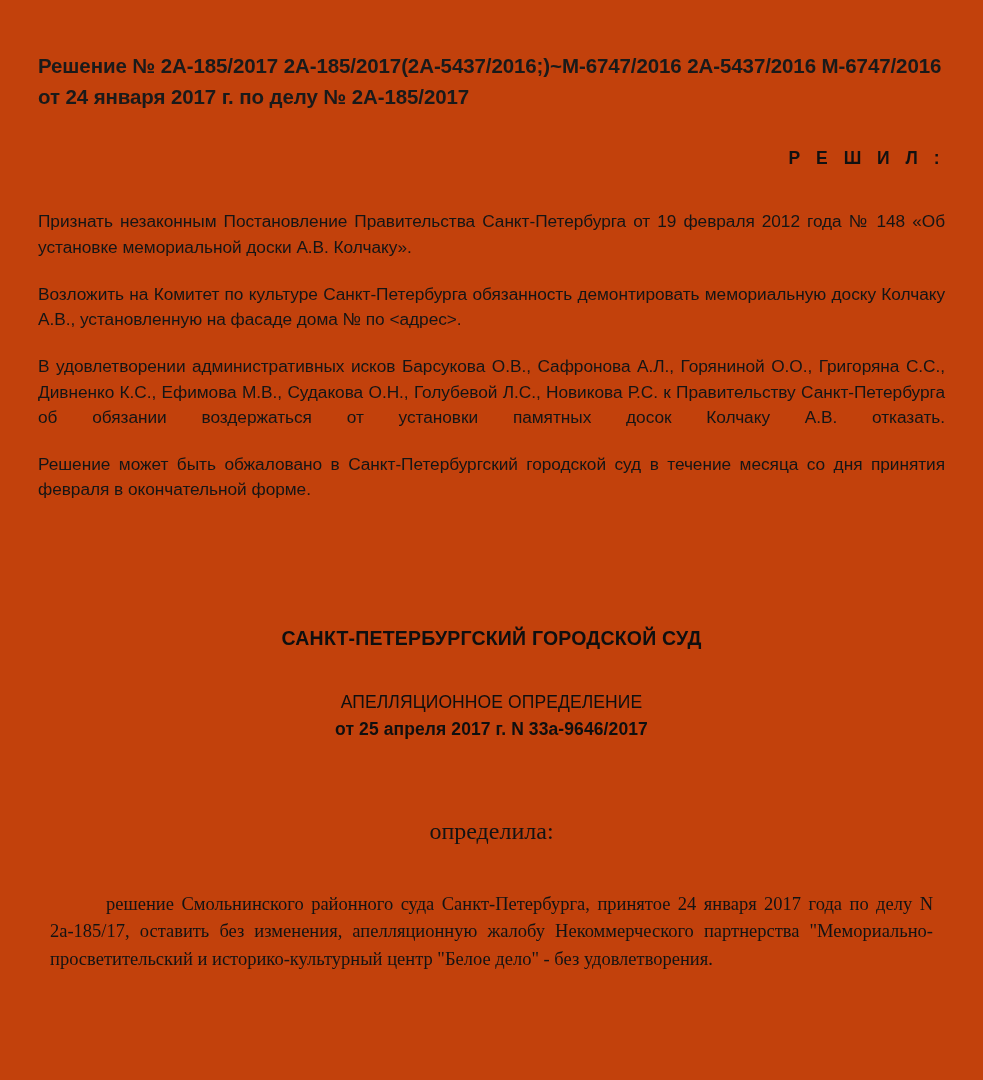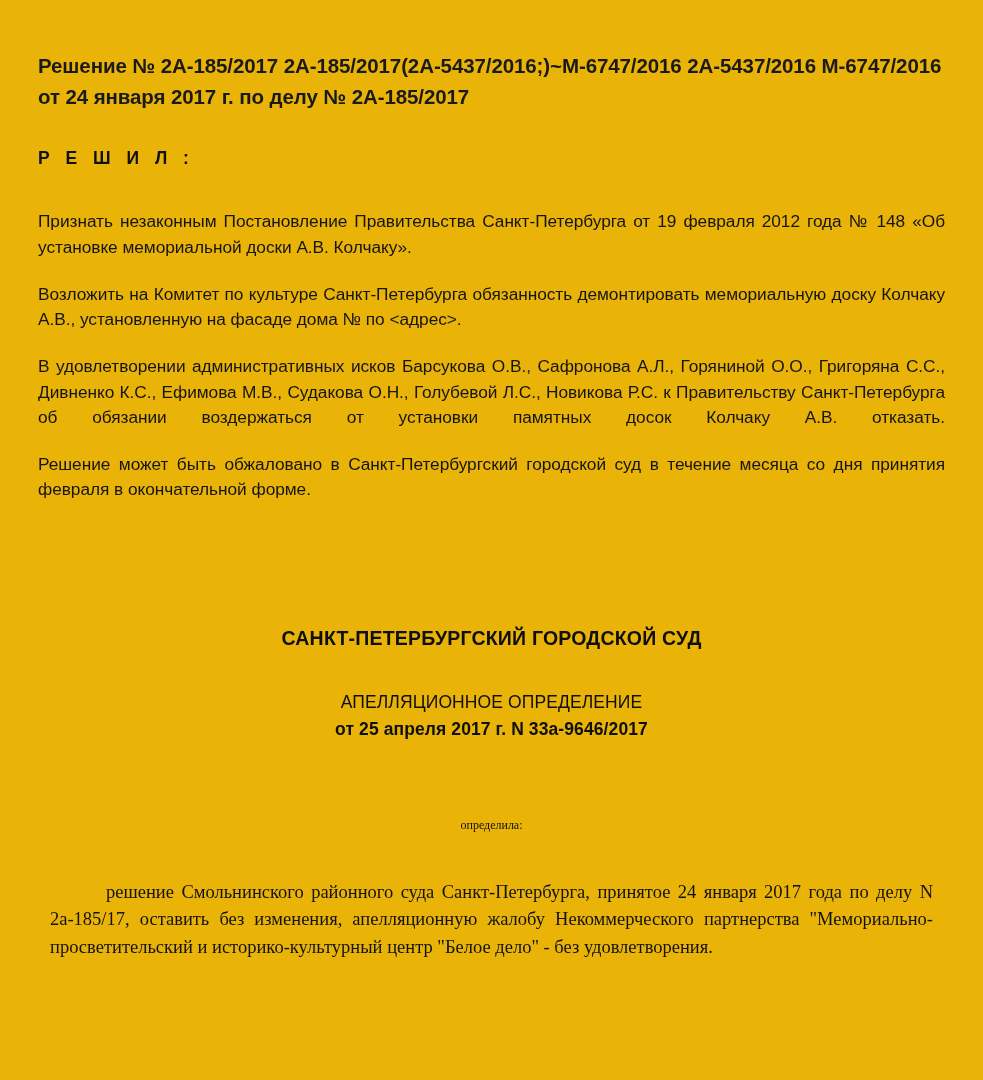--- a/index.html
+++ b/index.html
@@ -17,41 +17,41 @@
     font-family: "Liberation Sans", "DejaVu Sans", sans-serif;
     color: #111111;
     -webkit-font-smoothing: antialiased;
   }
 
   .page {
     position: absolute;
     left: 0; top: 0;
     width: 983px;
     height: 1080px;
-    background: #eab308;
+    background: #c2410c;
     padding: 0 38px 0 38px;
   }
 
   
   .doc-title {
     font-size: 20.5px;
     font-weight: bold;
     line-height: 1.52;
     letter-spacing: -0.1px;
     margin: 0;
     padding-top: 50px;
     text-align: left;
     color: #1a1a1a;
   }
 
   
   .reshil-heading {
     margin: 0;
     padding-top: 36px;
-    text-align: left;
+    text-align: right;
     font-size: 17.5px;
     font-weight: bold;
     letter-spacing: 5.5px;
     color: #111111;
   }
 
   
   .body-block {
     padding-top: 40px;
   }
@@ -102,21 +102,21 @@
   }
 
   
   .ruling-section {
     font-family: "Liberation Serif", "DejaVu Serif", serif;
     padding-top: 78px;
   }
   .opredelila {
     margin: 0;
     text-align: center;
-    font-size: 12px;
+    font-size: 24px;
     font-weight: normal;
     color: #131313;
   }
   .ruling-para {
     margin: 12px;
     padding-top: 34px;
     font-size: 18.5px;
     line-height: 1.5;
     text-align: justify;
     text-align-last: left;

